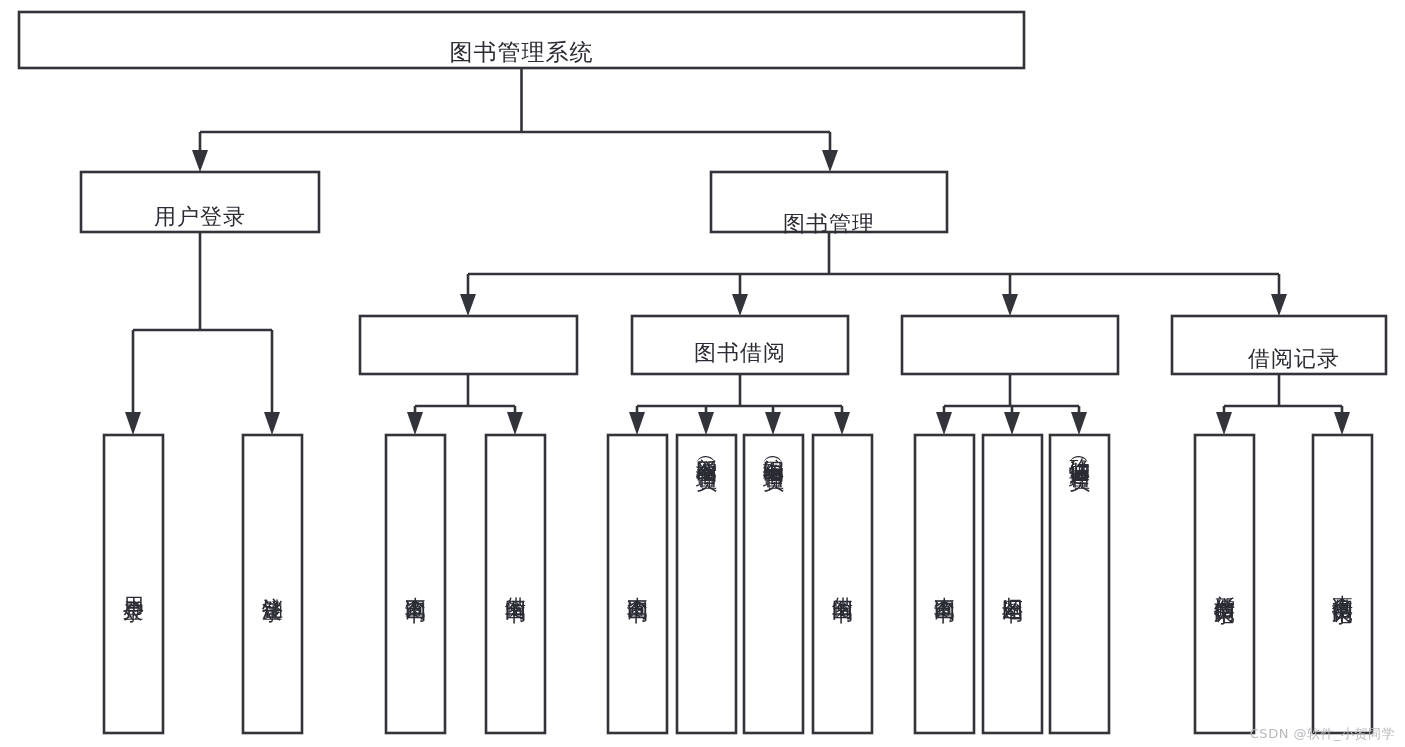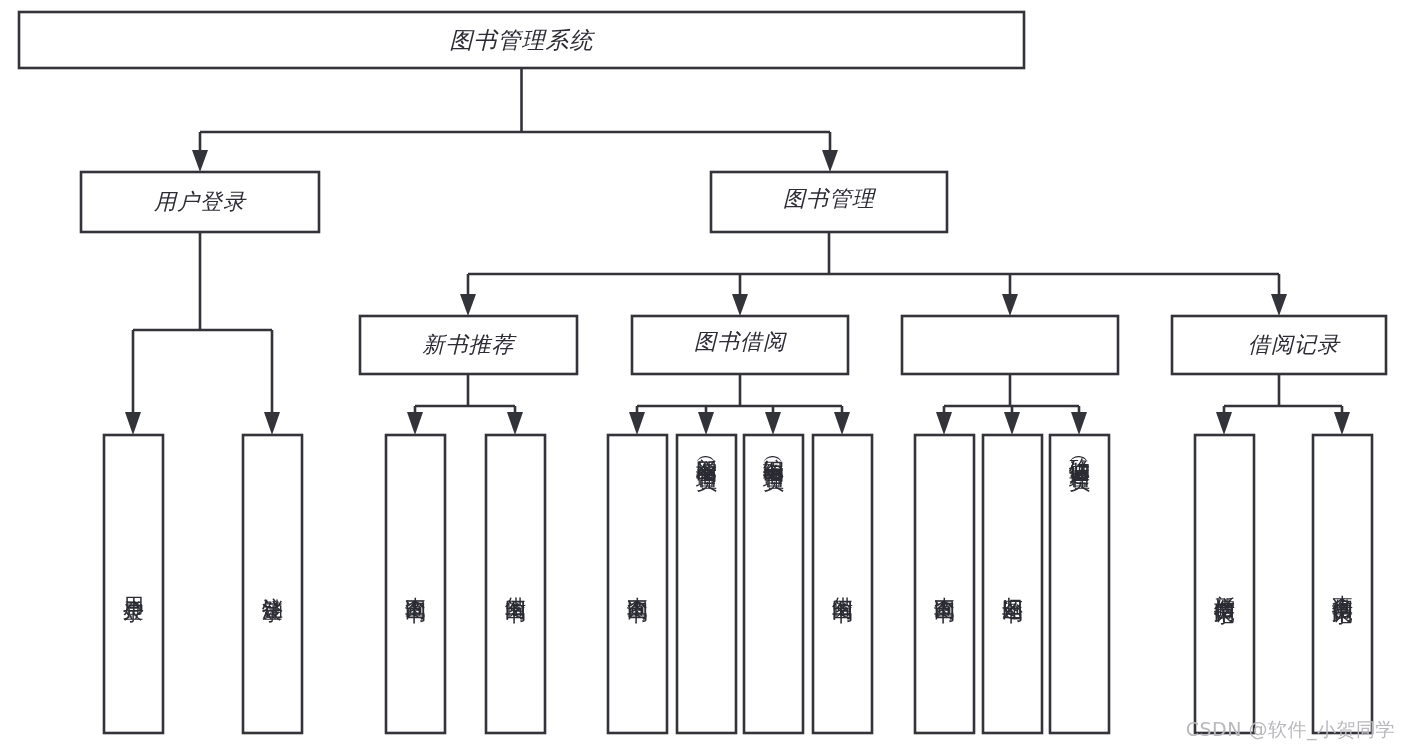--- a/index.html
+++ b/index.html
@@ -36,21 +36,21 @@
   }
   .arrow-head {
     fill: #33333a;
     stroke: none;
   }
   .watermark {
     position: absolute;
     right: 10px;
     bottom: 4px;
     font-family: "DejaVu Sans", "Liberation Sans", sans-serif;
-    font-size: 19px;
+    font-size: 13px;
     color: #b9b9bd;
     white-space: nowrap;
     letter-spacing: 0.5px;
     pointer-events: none;
     margin-top: 34px;
   }
   .vlabel-wrap {
     position: absolute;
     display: flex;
     align-items: center;
@@ -63,24 +63,23 @@
     font-size: 21px;
     color: #2b2b33;
     line-height: 1.05;
     letter-spacing: 2px;
     text-align: center;
     white-space: nowrap;
   }
   .hlabel-wrap {
     position: absolute;
     display: flex;
-    align-items: center;
+    align-items: flex-end;
     justify-content: center;
     pointer-events: none;
-    font-style: italic;
   }
   .hlabel-text {
     font-size: 22px;
     color: #2b2b33;
     letter-spacing: 1px;
     white-space: nowrap;
   }
   .hlabel-text.root {
     font-size: 23px;
   }
@@ -186,27 +185,24 @@
   </svg>
 
   <div class="hlabel-wrap" style="left:19px; top:12px; width:1005px; height:56px;">
     <span class="hlabel-text root">图书管理系统</span>
   </div>
 
   <div class="hlabel-wrap" style="left:81px; top:172px; width:238px; height:60px;">
     <span class="hlabel-text">用户登录</span>
   </div>
 
-  <div class="hlabel-wrap" style="left:711px; top:169px; width:236px; height:60px;">
+  <div class="hlabel-wrap" style="left:711px; top:179px; width:236px; height:60px;">
     <span class="hlabel-text">图书管理</span>
   </div>
 
-  <div class="hlabel-wrap" style="left:360px; top:316px; width:217px; height:58px;">
-    <span class="hlabel-text">新书推荐</span>
-  </div>
 
   <div class="hlabel-wrap" style="left:632px; top:316px; width:216px; height:52px;">
     <span class="hlabel-text">图书借阅</span>
   </div>
 
 
   <div class="hlabel-wrap" style="left:1172px; top:316px; width:214px; height:58px;margin-left:15px;">
     <span class="hlabel-text">借阅记录</span>
   </div>
 

